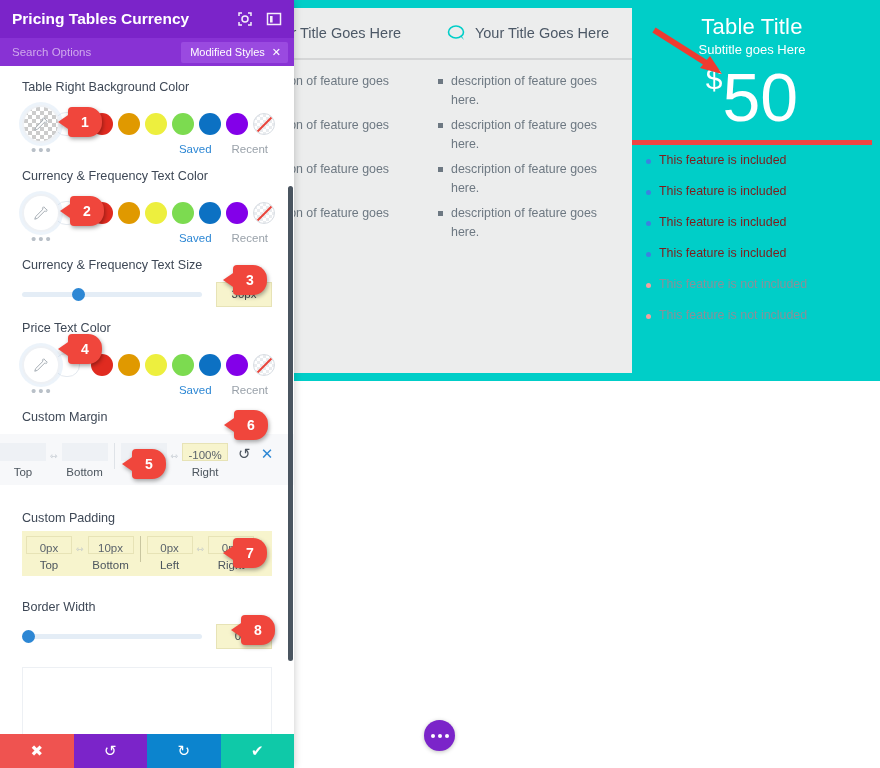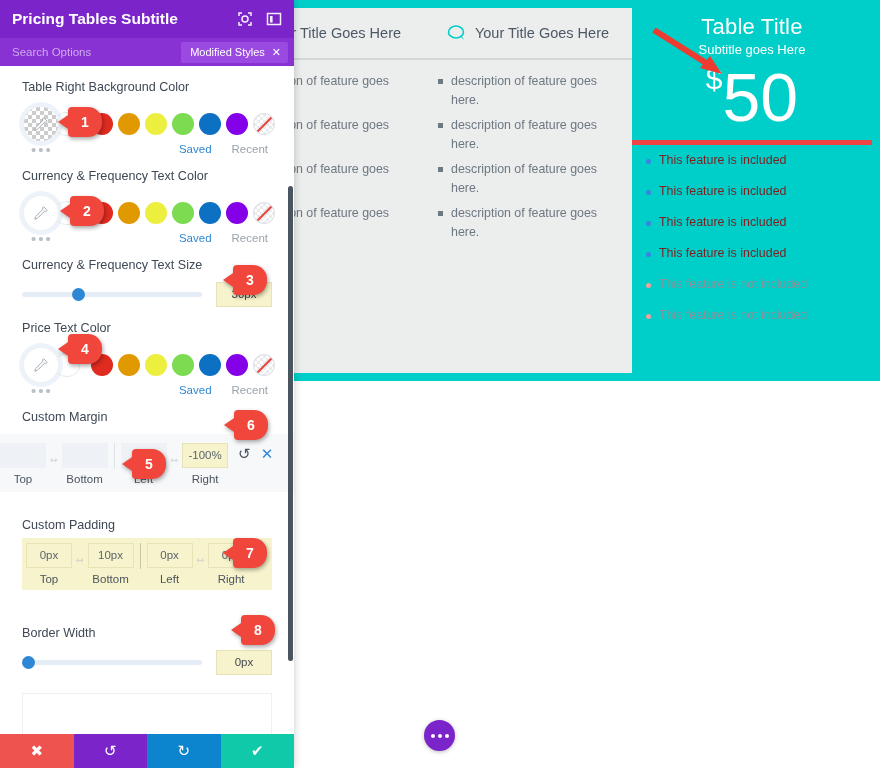--- a/index.html
+++ b/index.html
@@ -212,21 +212,21 @@
   .dev-tab.active { color: #18667d; background: #f5f0bc; }
 
   
   .spacing {
     display: flex; align-items: flex-start; background: #f7f8fa;
     padding: 9px 8px 7px 8px; margin: 0 -22px; padding-left: 22px; padding-right: 22px;
   }
   .sp-group { display: flex; align-items: flex-start; }
   .sp-cell { width: 46px; text-align: center; }
   .sp-box {
-    height: 25px; background: #eef1f5; border: 1px solid transparent;
+    height: 18px; background: #eef1f5; border: 1px solid transparent;
     font-size: 11.5px; color: #5b636b; line-height: 23px;
   }
   .sp-box.filled { background: #f7f4cd; border-color: #e7e3b6; }
   .sp-cap { font-size: 11.5px; color: #4c555e; margin-top: 5px; }
   .link-ico { font-size: 9px; color: #b9c0c8; align-self: center; padding: 0 4px; margin-top: -9px; }
   .sp-sep { width: 1px; align-self: stretch; background: #dfe3e8; margin: 0 6px; height: 26px; }
   .sp-actions { display: flex; gap: 10px; align-items: center; margin-left: 10px; margin-top: 2px; }
   .ico-undo { color: #4c555e; font-size: 15px; }
   .ico-x { color: #2d87d4; font-size: 15px; }
 
@@ -417,21 +417,21 @@
     <div class="fab">
       <i></i>
       <i></i>
       <i></i>
     </div>
   </div>
 
   <div class="panel">
 
     <div class="panel-head">
-      <span class="panel-title">Pricing Tables Subtitle</span>
+      <span class="panel-title">Pricing Tables Currency</span>
       <span class="head-icons">
         <span class="hi">
           <svg viewBox="0 0 16 16" width="16" height="16">
             <circle cx="8" cy="8" r="3" fill="none" stroke="#fff" stroke-width="1.5"></circle>
             <path d="M2 5V2h3M14 5V2h-3M2 11v3h3M14 11v3h-3" fill="none" stroke="#fff" stroke-width="1.5"></path>
           </svg>
         </span>
         <span class="hi">
           <svg viewBox="0 0 16 16" width="16" height="16">
             <rect x="1.5" y="2.5" width="13" height="11" fill="none" stroke="#fff" stroke-width="1.5"></rect>
@@ -589,21 +589,21 @@
               </span>
               <span class="link-ico">⇿</span>
               <span class="sp-cell">
                 <span class="sp-box filled" style="display:block">0px</span>
                 <span class="sp-cap" style="display:block">Right</span>
               </span>
             </span>
           </div>
         </div>
 
-        <div class="opt" style="padding-top:36px">
+        <div class="opt" style="padding-top:24px">
           <div class="opt-label">Border Width</div>
           <div class="slider-row">
             <span class="slider-track">
               <span class="slider-thumb" style="left:0%"></span>
             </span>
             <span class="val-field">0px</span>
           </div>
         </div>
 
         <div class="preview-box">

